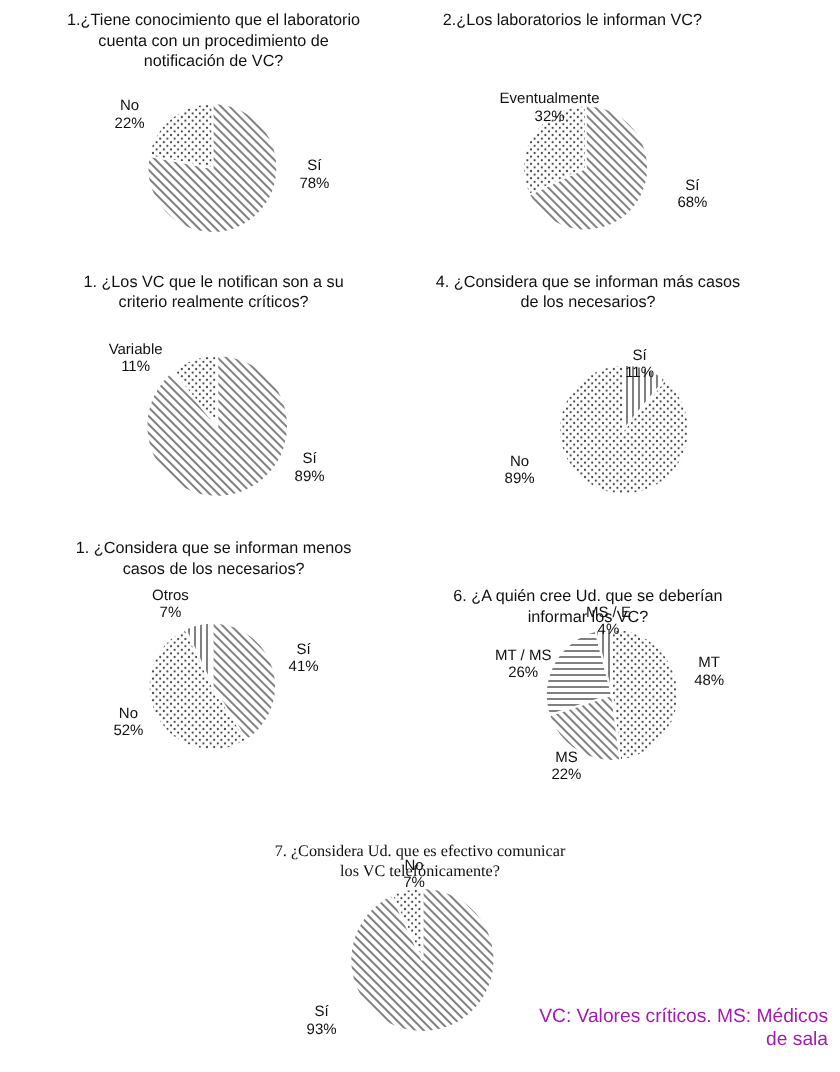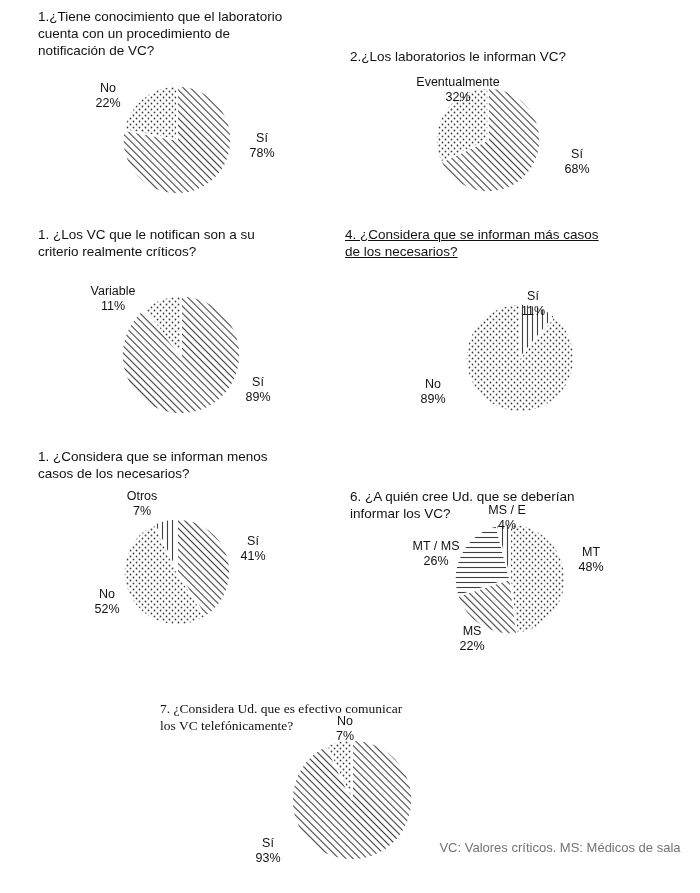--- a/index.html
+++ b/index.html
@@ -1,27 +1,27 @@
 <!DOCTYPE html>
 <html><head>
 <meta charset="utf-8">
 <style>
   * { margin:0; padding:0; box-sizing:border-box; }
   html,body { background:#ffffff; }
   body { width:700px; height:893px; font-family:"Liberation Sans", sans-serif; }
   .page { position:relative; width:700px; height:893px; background:#ffffff; overflow:hidden; }
   .chart-title {
-    position:absolute; font-size:13.5px; line-height:17px;
+    position:absolute; text-align:center; font-size:13.5px; line-height:17px;
     color:#111111; white-space:pre-line;
   }
   #pies { position:absolute; left:0; top:0; }
   .slice-label { font-size:12.5px; fill:#111111; }
   .footer {
-    position:absolute; right:10px; top:838px; width:260px; text-align:center;
-    font-size:13px; line-height:19px; color:#737373;
+    position:absolute; right:10px; top:838px; width:260px; text-align:right;
+    font-size:16px; line-height:19px; color:#a21caf;
   }
 </style>
 </head>
 <body>
 
 <div class="page">
 
   <svg id="pies" width="700" height="893" viewBox="0 0 700 893">
       <defs>
         <pattern id="pat-dots" width="6" height="6" patternUnits="userSpaceOnUse">
@@ -74,24 +74,24 @@
       <text class="slice-label" x="507" y="514" text-anchor="middle">MS / E<tspan x="507" dy="14.5">4%</tspan></text>
       <path d="M 352 800 L 352.00 740.00 A 60 60 0 1 1 326.45 745.71 Z" fill="url(#pat-diag)" stroke="#ffffff" stroke-width="1.6"></path>
       <path d="M 352 800 L 326.45 745.71 A 60 60 0 0 1 352.00 740.00 Z" fill="url(#pat-dots)" stroke="#ffffff" stroke-width="1.6"></path>
       <text class="slice-label" x="268" y="847" text-anchor="middle">Sí<tspan x="268" dy="14.5">93%</tspan></text>
       <text class="slice-label" x="345" y="725" text-anchor="middle">No<tspan x="345" dy="14.5">7%</tspan></text>
     </svg>
 
   <div class="chart-title" style="left:38px; top:8px; width:280px;">1.¿Tiene conocimiento que el laboratorio
 cuenta con un procedimiento de
 notificación de VC?</div>
-  <div class="chart-title" style="left:350px; top:8px; width:280px;margin-top:40px;">2.¿Los laboratorios le informan VC?</div>
+  <div class="chart-title" style="left:337px; top:8px; width:280px;">2.¿Los laboratorios le informan VC?</div>
   <div class="chart-title" style="left:38px; top:226px; width:280px;">1. ¿Los VC que le notifican son a su
 criterio realmente críticos?</div>
-  <div class="chart-title" style="left:345px; top:226px; width:290px;text-decoration:underline;">4. ¿Considera que se informan más casos
+  <div class="chart-title" style="left:345px; top:226px; width:290px;">4. ¿Considera que se informan más casos
 de los necesarios?</div>
   <div class="chart-title" style="left:38px; top:448px; width:280px;">1. ¿Considera que se informan menos
 casos de los necesarios?</div>
   <div class="chart-title" style="left:350px; top:448px; width:280px;margin-top:40px;">6. ¿A quién cree Ud. que se deberían
 informar los VC?</div>
   <div class="chart-title" style="left:160px; top:700px; width:380px;font-family:Liberation Serif, serif;">7. ¿Considera Ud. que es efectivo comunicar
 los VC telefónicamente?</div>
 
   <div class="footer">
     <div>VC: Valores críticos. MS: Médicos de sala</div>

